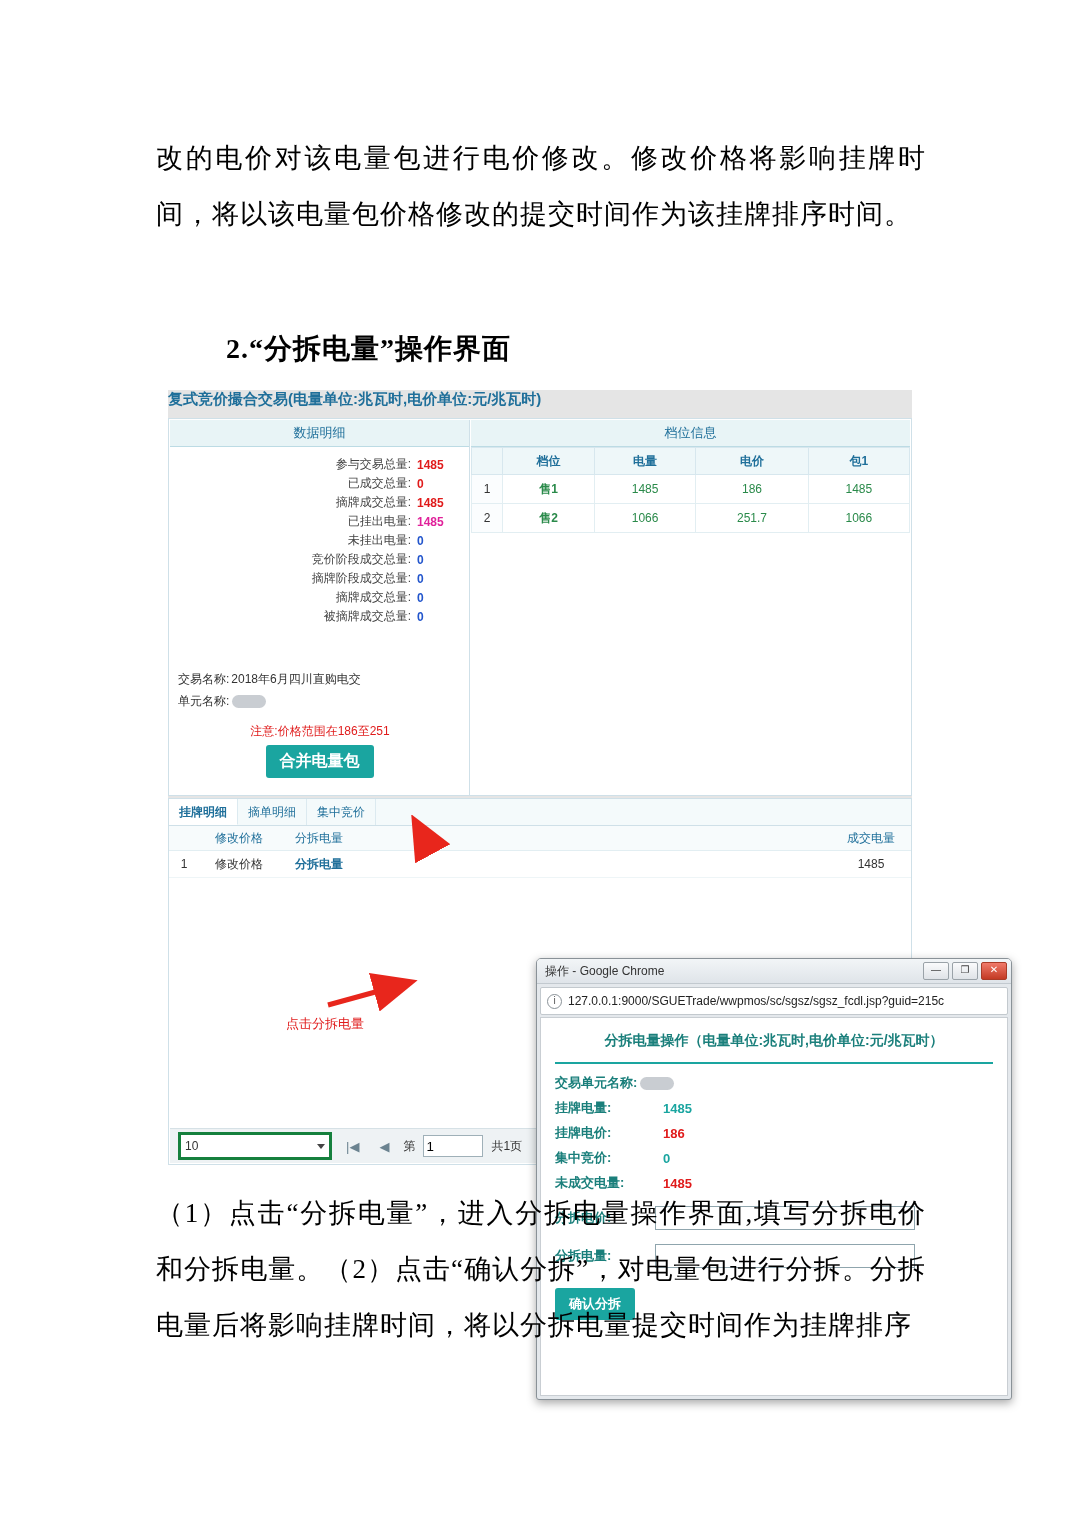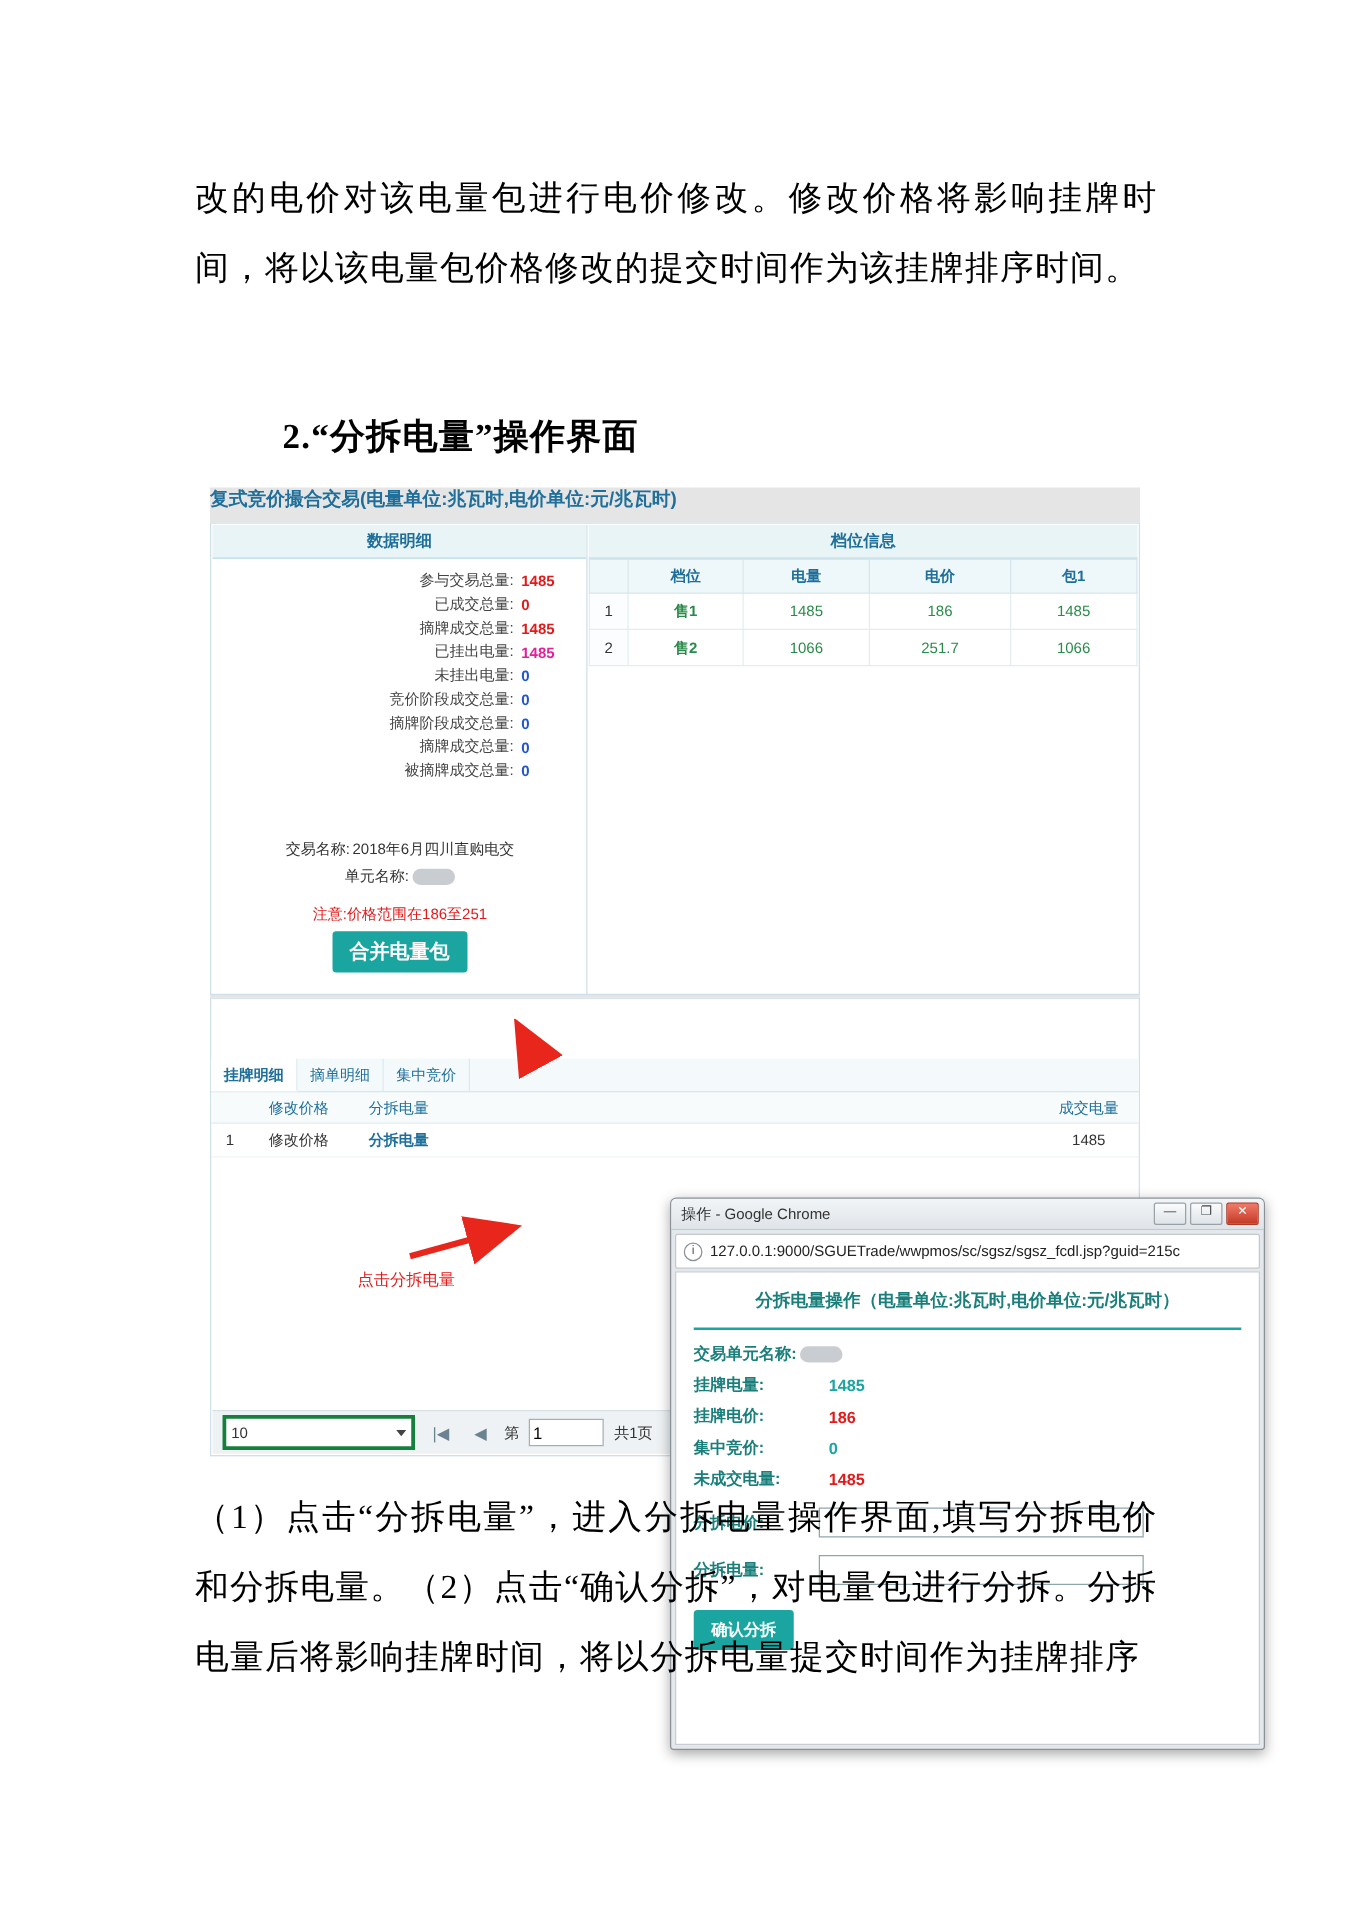--- a/index.html
+++ b/index.html
@@ -48,39 +48,39 @@
     border:1px solid #cfe0e8;background:#fff;box-sizing:border-box;
   }
   .panel-left{
     position:absolute;left:1px;top:1px;width:300px;height:376px;
     border-right:1px solid #cfe0e8;box-sizing:border-box;
   }
   .sec-head{
     height:26px;line-height:26px;text-align:center;
     background:#e8f4f6;border-bottom:1px solid #bcdbe4;
     font-family:"Liberation Sans", sans-serif;
-    font-size:13px;font-weight:bold;color:#1f6f9a;
+    font-size:13px;font-weight:normal;color:#1f6f9a;
   }
   .kvlist{margin-top:8px;}
   .kv{
     display:flex;justify-content:flex-end;align-items:center;
     height:19px;font-family:"Liberation Sans", sans-serif;font-size:12px;
     padding-right:8px;
   }
   .kv .k{color:#444;}
   .kv .v{font-weight:bold;margin-left:6px;min-width:44px;text-align:left;}
   .v-red{color:#e01b1b;}
   .v-pink{color:#e0219a;}
   .v-blue{color:#2255cc;}
 
   .meta{
     position:absolute;left:8px;bottom:84px;width:284px;
     font-family:"Liberation Sans", sans-serif;font-size:12px;color:#333;
   }
-  .meta-row{height:22px;display:flex;align-items:center;justify-content:center;}
+  .meta-row{height:22px;display:flex;align-items:center;}
   .meta-row .mk{color:#333;}
   .meta-row .mv{color:#333;margin-left:2px;}
   .blob{
     display:inline-block;width:34px;height:13px;border-radius:7px;
     background:#c9cdd2;margin-left:3px;vertical-align:middle;
   }
   .warn{
     position:absolute;left:8px;bottom:56px;width:284px;text-align:center;
     color:#e01b1b;font-family:"Liberation Sans", sans-serif;font-size:12px;
   }
@@ -105,21 +105,21 @@
   .tbl td.idx{color:#333;width:26px;background:#fbfdfe;}
   .tbl td.green{color:#2a8a4a;font-weight:bold;}
 
   
   .tabsblock{
     position:absolute;left:0;top:408px;width:744px;height:367px;
     border:1px solid #cfe0e8;box-sizing:border-box;background:#fff;
   }
   .tabs{
     display:flex;height:26px;border-bottom:1px solid #cfe0e8;background:#f4fafb;
-    font-family:"Liberation Sans", sans-serif;font-size:12px;margin-top:48px;
+    font-family:"Liberation Sans", sans-serif;font-size:12px;
   }
   .tab{
     padding:0 10px;line-height:26px;color:#1f6f9a;border-right:1px solid #dceaf0;
   }
   .tab.active{background:#fff;font-weight:bold;border-bottom:1px solid #fff;}
   .grid-head{
     display:flex;height:24px;background:#f7fbfc;border-bottom:1px solid #e2eef2;
     font-family:"Liberation Sans", sans-serif;font-size:12px;color:#1f6f9a;
   }
   .gh{flex:0 0 auto;text-align:center;line-height:24px;}

